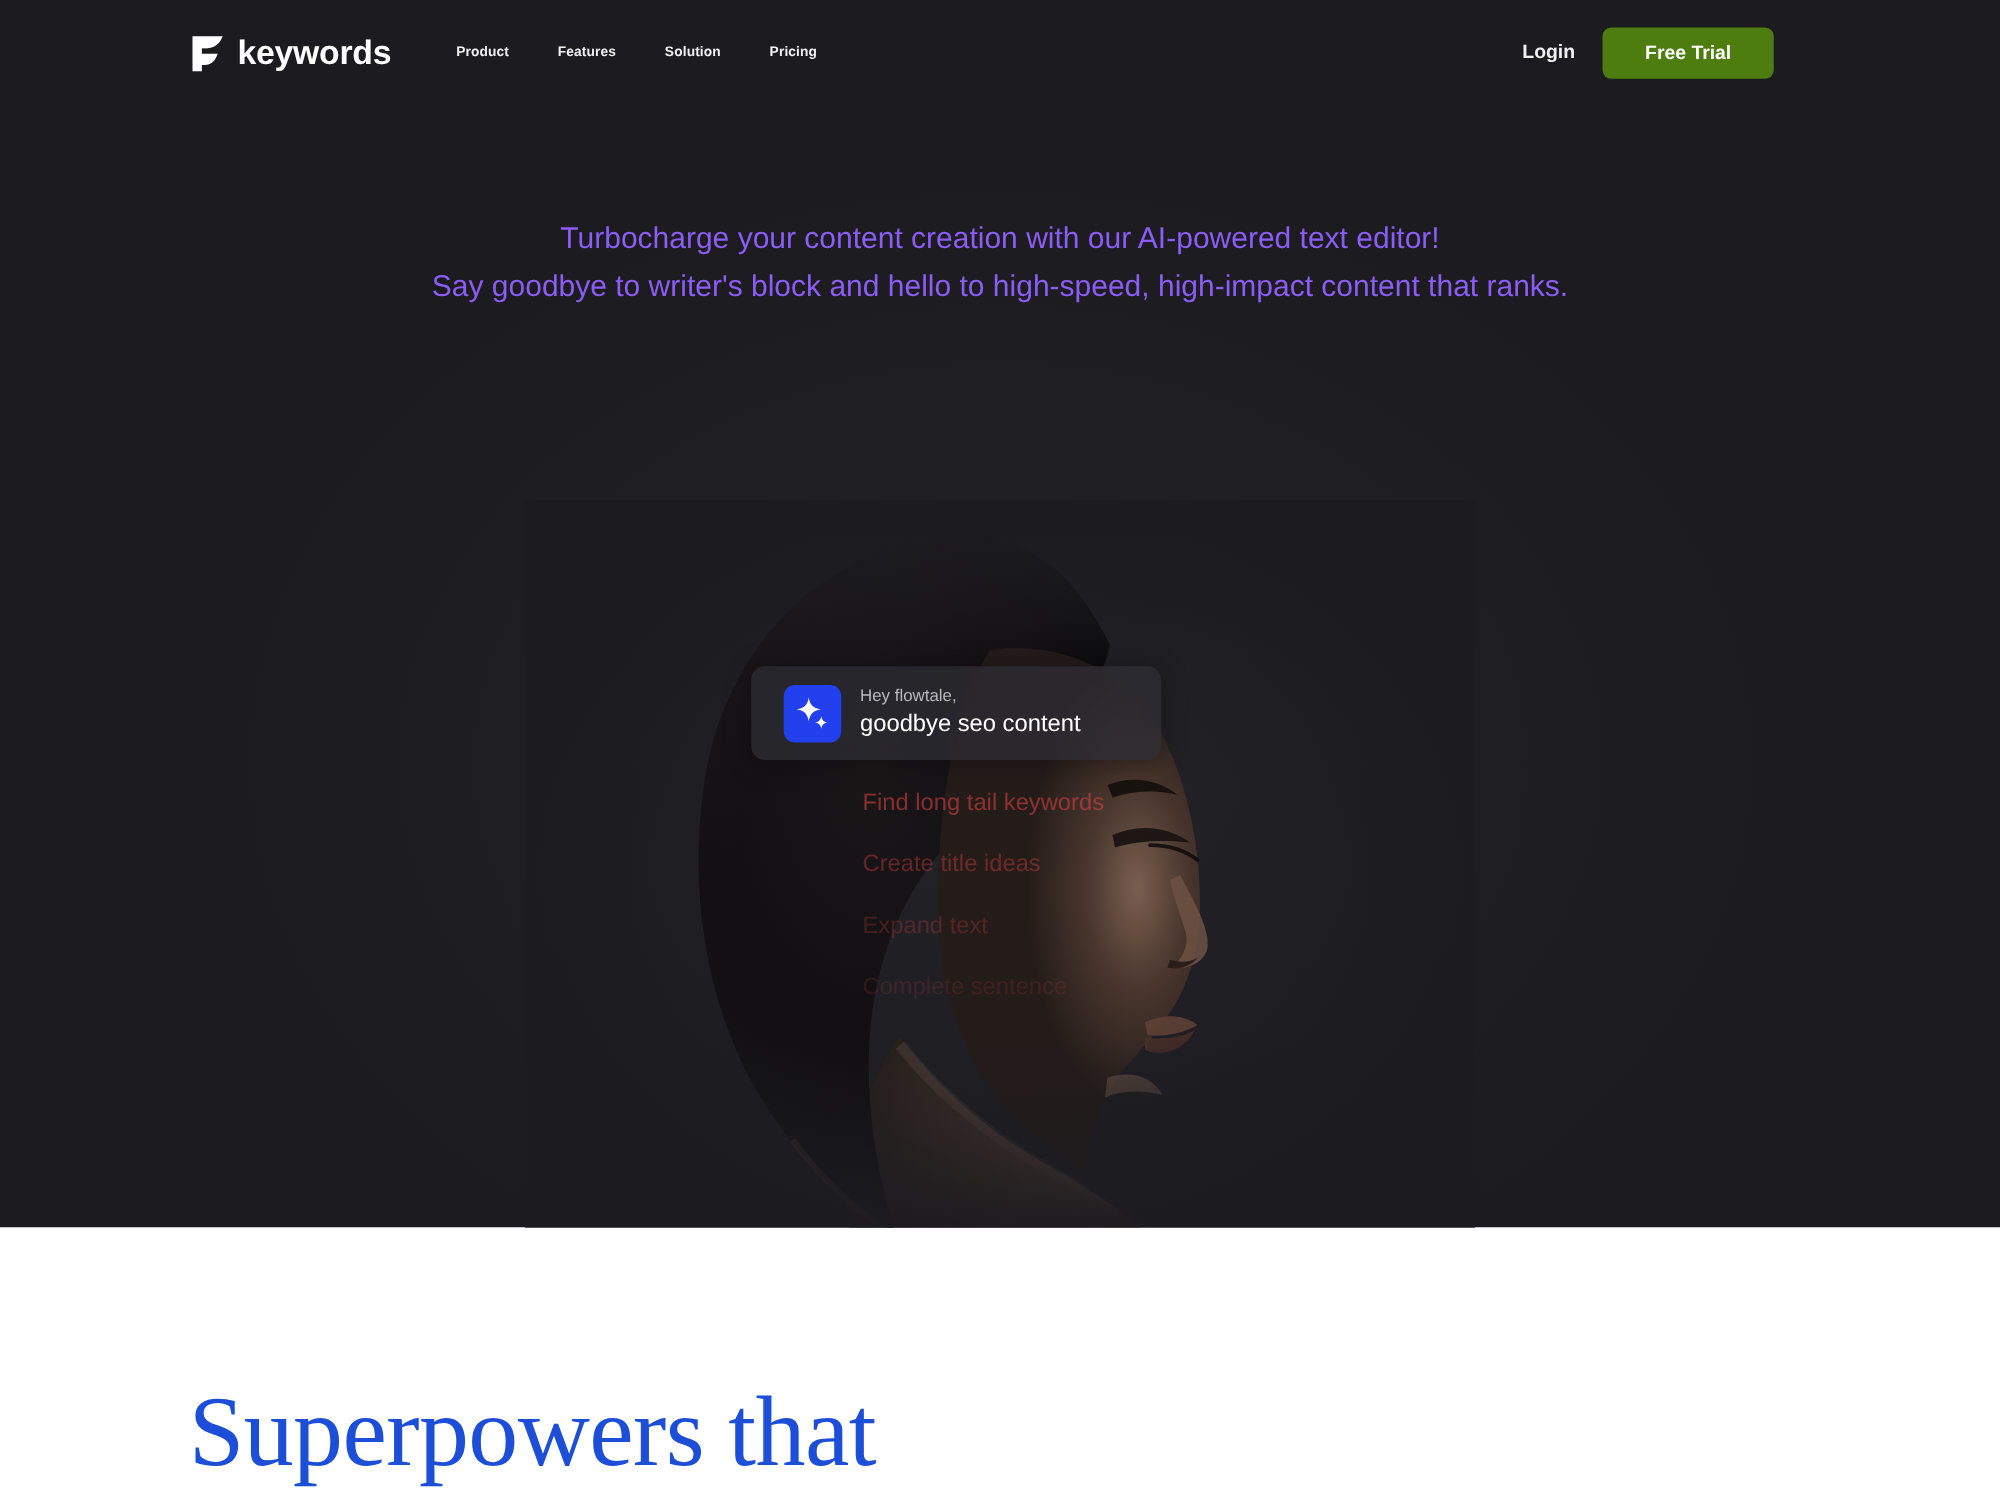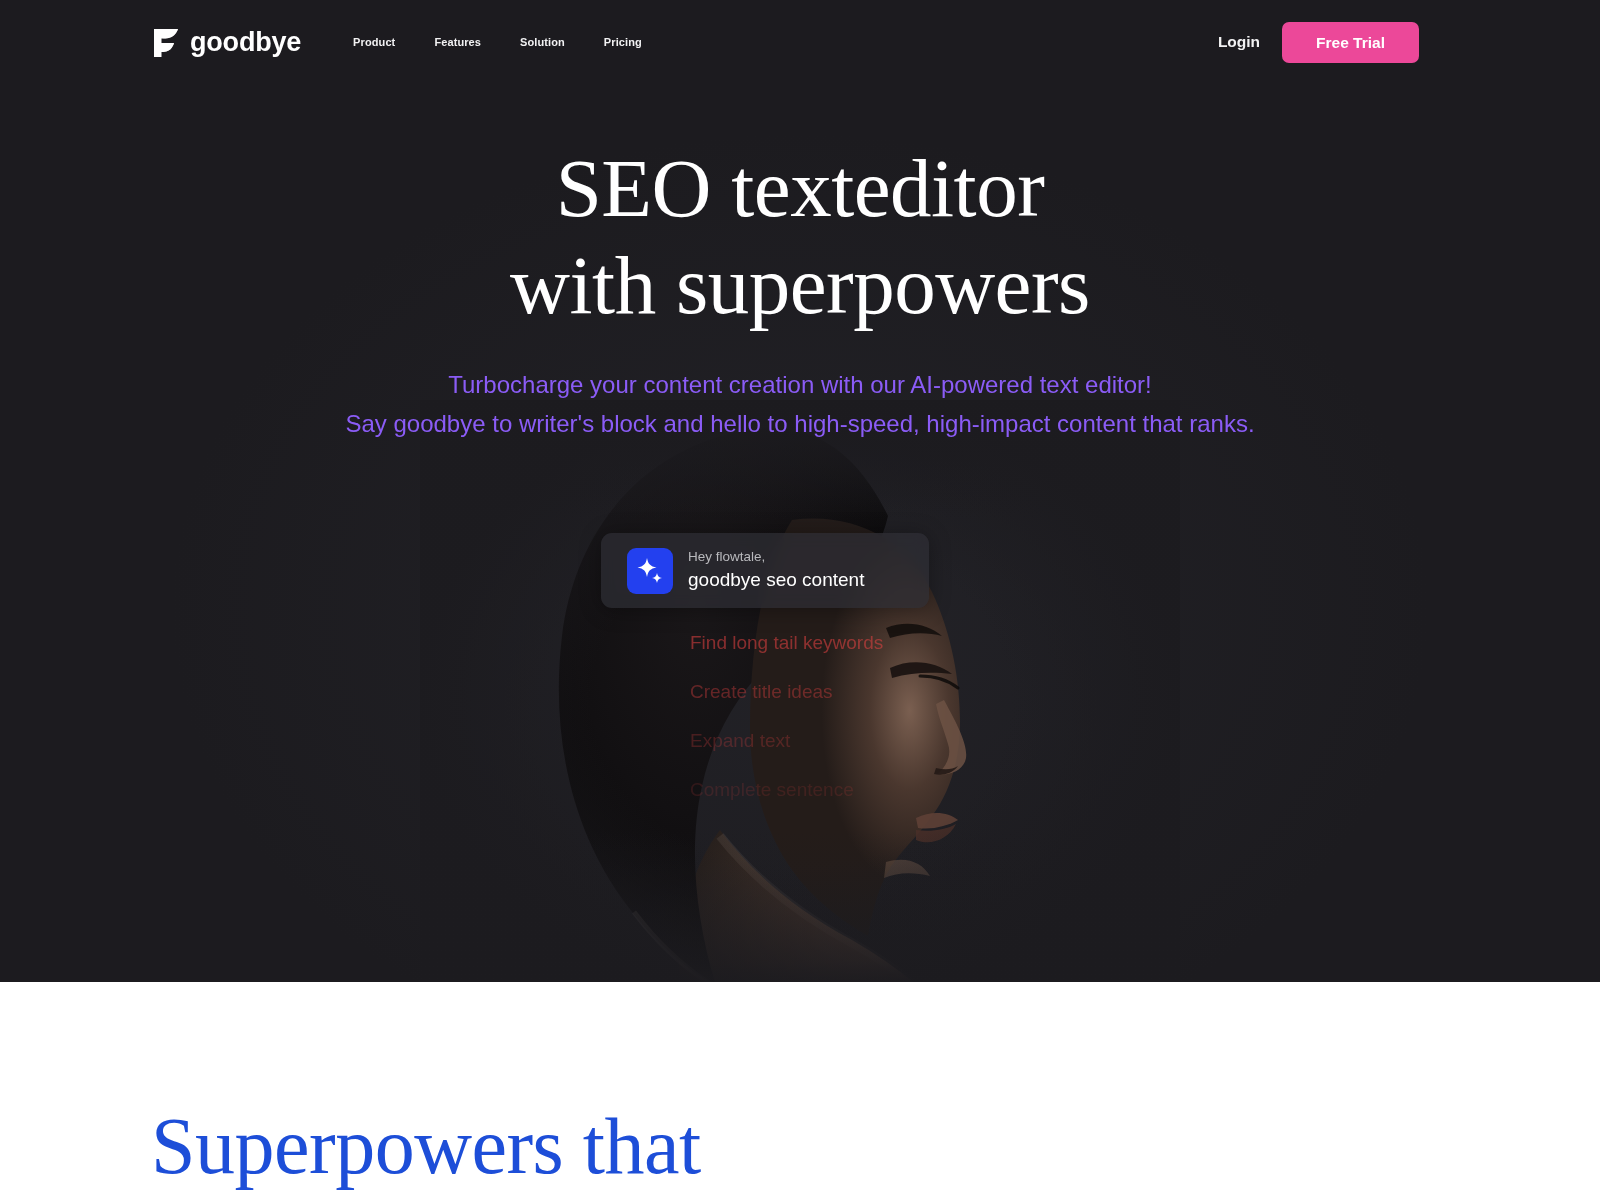--- a/index.html
+++ b/index.html
@@ -89,21 +89,21 @@
     gap: 22px;
   }
   .login-link {
     color: #f2f2f3;
     font-size: 15.5px;
     font-weight: 600;
     text-decoration: none;
     white-space: nowrap;
   }
   .cta-btn {
-    background: #ec4899;
+    background: #4d7c0f;
     color: #ffffff;
     font-size: 15.5px;
     font-weight: 700;
     border: none;
     border-radius: 7px;
     padding: 0 34px;
     height: 41px;
     line-height: 41px;
     cursor: pointer;
     white-space: nowrap;
@@ -321,41 +321,37 @@
     </div>
 
     <div class="header">
 
       <a class="brand" href="#">
         <svg class="brand-mark" viewBox="0 0 30 34">
           <path d="M3 4 H27 C27 4 24.5 13.5 14.5 13.5 H10.5 V18 H23 C23 18 21 27 12.5 27 H10.5 V32 H3 Z" fill="#ffffff"></path>
           <path d="M27 4 C27 4 22 5.5 17 10 C14 12.6 12 13.5 10.5 13.5 H14.5 C24.5 13.5 27 4 27 4 Z" fill="#ffffff" opacity="0.55"></path>
           <path d="M23 18 C23 18 18.5 19.2 14.6 22.8 C12.4 24.9 11.4 27 10.5 27 H12.5 C21 27 23 18 23 18 Z" fill="#ffffff" opacity="0.55"></path>
         </svg>
-        <span class="brand-name">goodbye</span>
+        <span class="brand-name">keywords</span>
       </a>
 
       <nav class="nav">
         <a href="#">Product</a>
         <a href="#">Features</a>
         <a href="#">Solution</a>
         <a href="#">Pricing</a>
       </nav>
 
       <div class="header-right">
         <a class="login-link" href="#">Login</a>
         <button class="cta-btn">Free Trial</button>
       </div>
     </div>
 
     <div class="hero-copy">
-      <h1 class="headline">
-        <span class="line">SEO texteditor</span>
-        <span class="line">with superpowers</span>
-      </h1>
       <p class="subcopy">
         <span class="line">Turbocharge your content creation with our AI-powered text editor!</span>
         <span class="line">Say goodbye to writer's block and hello to high-speed, high-impact content that ranks.</span>
       </p>
     </div>
 
     <div class="prompt-card">
       <span class="prompt-icon">
         <svg width="30" height="30" viewBox="0 0 30 30">
           <path d="M12 2 C13.1 8.1 15.4 10.4 21.5 11.5 C15.4 12.6 13.1 14.9 12 21 C10.9 14.9 8.6 12.6 2.5 11.5 C8.6 10.4 10.9 8.1 12 2 Z" fill="#ffffff"></path>

